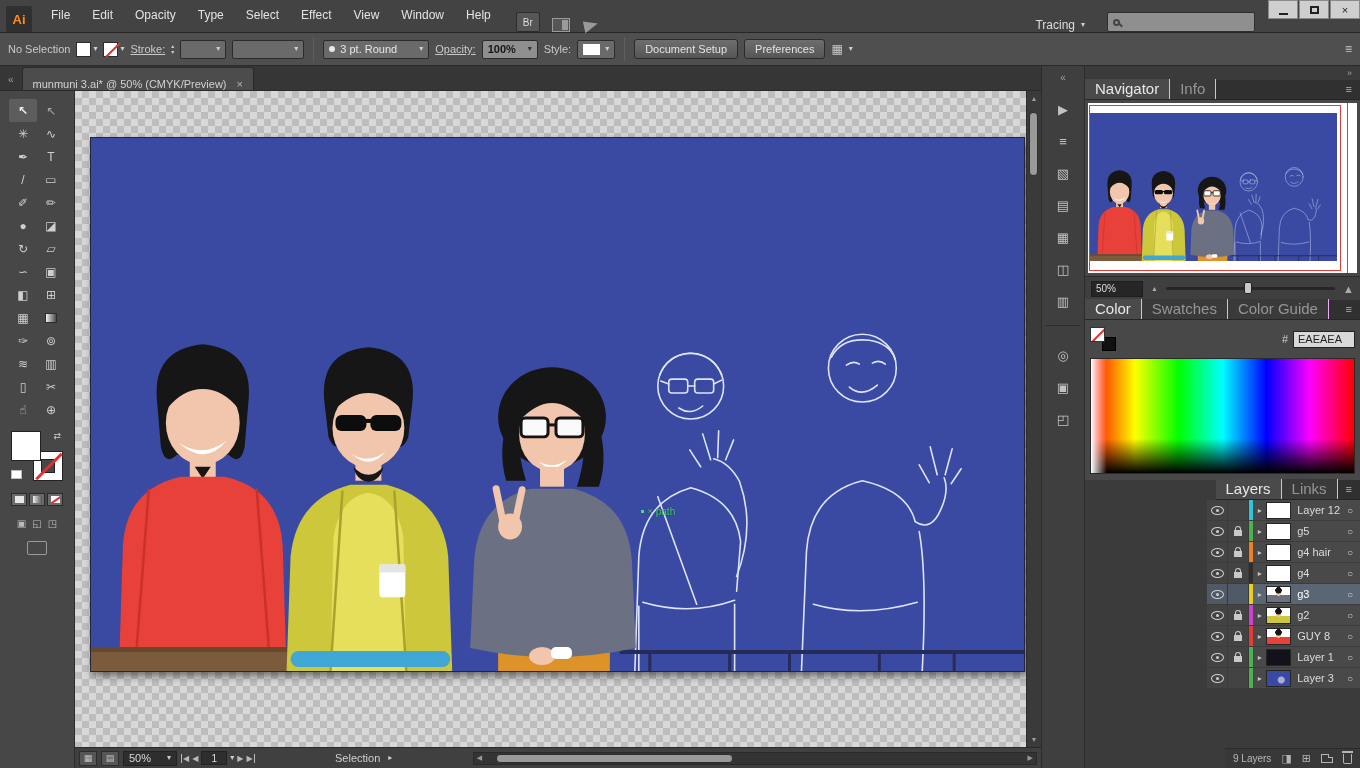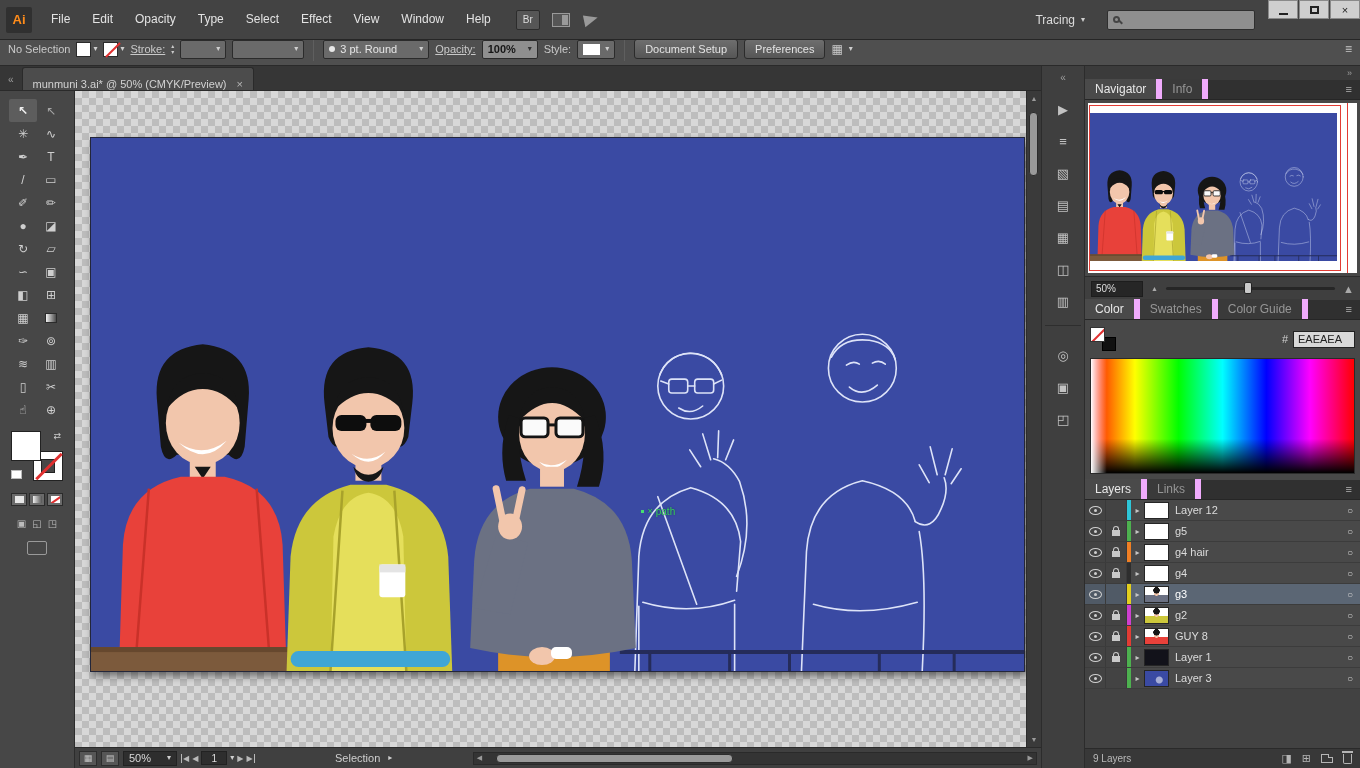--- a/index.html
+++ b/index.html
@@ -1,22 +1,22 @@
 <!DOCTYPE html>
 <html><head>
 <meta charset="utf-8">
 <style>
   * { box-sizing: border-box; margin: 0; padding: 0; }
   html,body { width:1360px; height:768px; overflow:hidden; background:#3a3a3a;
     font-family:"Liberation Sans","DejaVu Sans",sans-serif; font-size:11px; color:#d6d6d6;
     -webkit-font-smoothing:antialiased; }
 
   
-  .menubar { position:absolute; left:0; top:0; width:1360px; height:40px; background:#434343;
-    border-bottom:1px solid #262626; display:flex; align-items:center; z-index:30;}
+  .menubar { position:absolute; left:0; top:0; width:1360px; height:33px; background:#434343;
+    border-bottom:1px solid #262626; display:flex; align-items:flex-end; z-index:30;}
   .ai-logo { width:26px; height:26px; margin:0 8px 0 6px; background:#303030; color:#ff8c1a;
     font-weight:bold; font-size:13px; display:flex; align-items:center; justify-content:center; border-radius:2px;}
   .mi { padding:0 11px; font-size:12px; color:#e3e3e3; line-height:33px; cursor:default;}
   .mb-btn { width:24px; height:20px; border:1px solid #2c2c2c; background:#565656; color:#ddd;
     display:flex; align-items:center; justify-content:center; font-size:10px; margin-left:14px; border-radius:2px;}
   .ws-icon { width:18px; height:14px; border:1px solid #9a9a9a; margin-left:12px; position:relative; background:#565656;}
   .ws-icon::after { content:""; position:absolute; right:1px; top:1px; width:6px; height:10px; background:#9a9a9a;}
   .share-icon { width:0; height:0; border-left:14px solid #9a9a9a; border-top:5px solid transparent;
     border-bottom:7px solid transparent; margin-left:14px; transform:rotate(-12deg);}
   .mb-spacer { flex:1; }
@@ -142,21 +142,21 @@
     color:#c2c2c2; font-size:13px; margin:3px 0; border-radius:3px;}
   .dock-gap { height:14px; border-top:1px solid #2e2e2e; width:36px; margin-top:8px;}
 
   
   .panels { position:absolute; left:1085px; top:66px; width:275px; height:702px; background:#3b3b3b;
     display:flex; flex-direction:column;}
   .panels-top { height:14px; display:flex; justify-content:flex-end; align-items:center; padding-right:8px;
     color:#9e9e9e; font-size:9px;}
   .phead { height:20px; background:#303030; display:flex; align-items:flex-end; border-bottom:1px solid #262626;}
   .ptab { height:20px; line-height:20px; padding:0 10px; color:#969696; background:#3a3a3a;
-    border-right:6px solid #f0abfc; font-size:12px;margin-top:20px;}
+    border-right:1px solid #f0abfc; font-size:15px;margin-top:20px;}
   .ptab.active { background:#4a4a4a; color:#e8e8e8;}
   .phead .pmenu { margin-left:auto; color:#b5b5b5; padding:0 8px; font-size:11px; line-height:20px;}
 
   .pan-nav { height:220px; display:flex; flex-direction:column;}
   .nav-body { flex:1; background:#484848; padding:3px;}
   .nav-thumb { position:relative; width:100%; height:100%; background:#fff; overflow:hidden;}
   .nav-art { position:absolute; left:2px; top:10px; width:247px; height:148px;}
   .nav-viewrect { position:absolute; left:1px; top:2px; right:16px; bottom:2px; border:1px solid #e23c34;}
   .nav-redline { position:absolute; right:9px; top:0; bottom:0; width:1px; background:#e23c34;}
   .nav-ctl { height:24px; background:#3f3f3f; border-top:1px solid #2c2c2c; display:flex; align-items:center;
@@ -179,21 +179,21 @@
   .hexwrap { margin-left:auto; display:flex; align-items:center; gap:5px;}
   .hexwrap .hash { color:#cfcfcf;}
   .hexwrap input { width:62px; height:17px; background:#d9d9d9; border:1px solid #222; color:#222;
     font-size:11px; padding:0 4px;}
   .spectrum { margin-top:6px; height:116px; border:1px solid #2a2a2a;
     background:
       linear-gradient(to right,#ffffff,rgba(255,255,255,0) 6%),
       linear-gradient(to bottom,rgba(0,0,0,0) 70%,#000 100%),
       linear-gradient(to right,#f00 0%,#ff0 16.7%,#0f0 33.3%,#0ff 50%,#00f 66.7%,#f0f 83.3%,#f00 100%);}
 
-  .pan-layers { flex:1; display:flex; flex-direction:column; min-height:0;}
+  .pan-layers { flex:1; display:flex; flex-direction:column; min-height:0;align-items:flex-end;}
   .lrows { background:#464646;}
   .lrow { height:21px; display:flex; align-items:center; border-bottom:1px solid #3c3c3c; background:#494949;}
   .lrow.sel { background:#5b6674;}
   .cell { width:21px; height:100%; display:flex; align-items:center; justify-content:center;
     border-right:1px solid #3a3a3a; background:#434343; flex:none;}
   .lrow.sel .cell { background:#505a66;}
   .icon-eye { width:13px; height:9px; border:1px solid #cfcfcf; border-radius:50%; position:relative;}
   .icon-eye::after { content:""; position:absolute; left:4px; top:2px; width:3px; height:3px;
     background:#cfcfcf; border-radius:50%;}
   .icon-lock { width:8px; height:6px; background:#c9c9c9; position:relative; margin-top:3px;}

